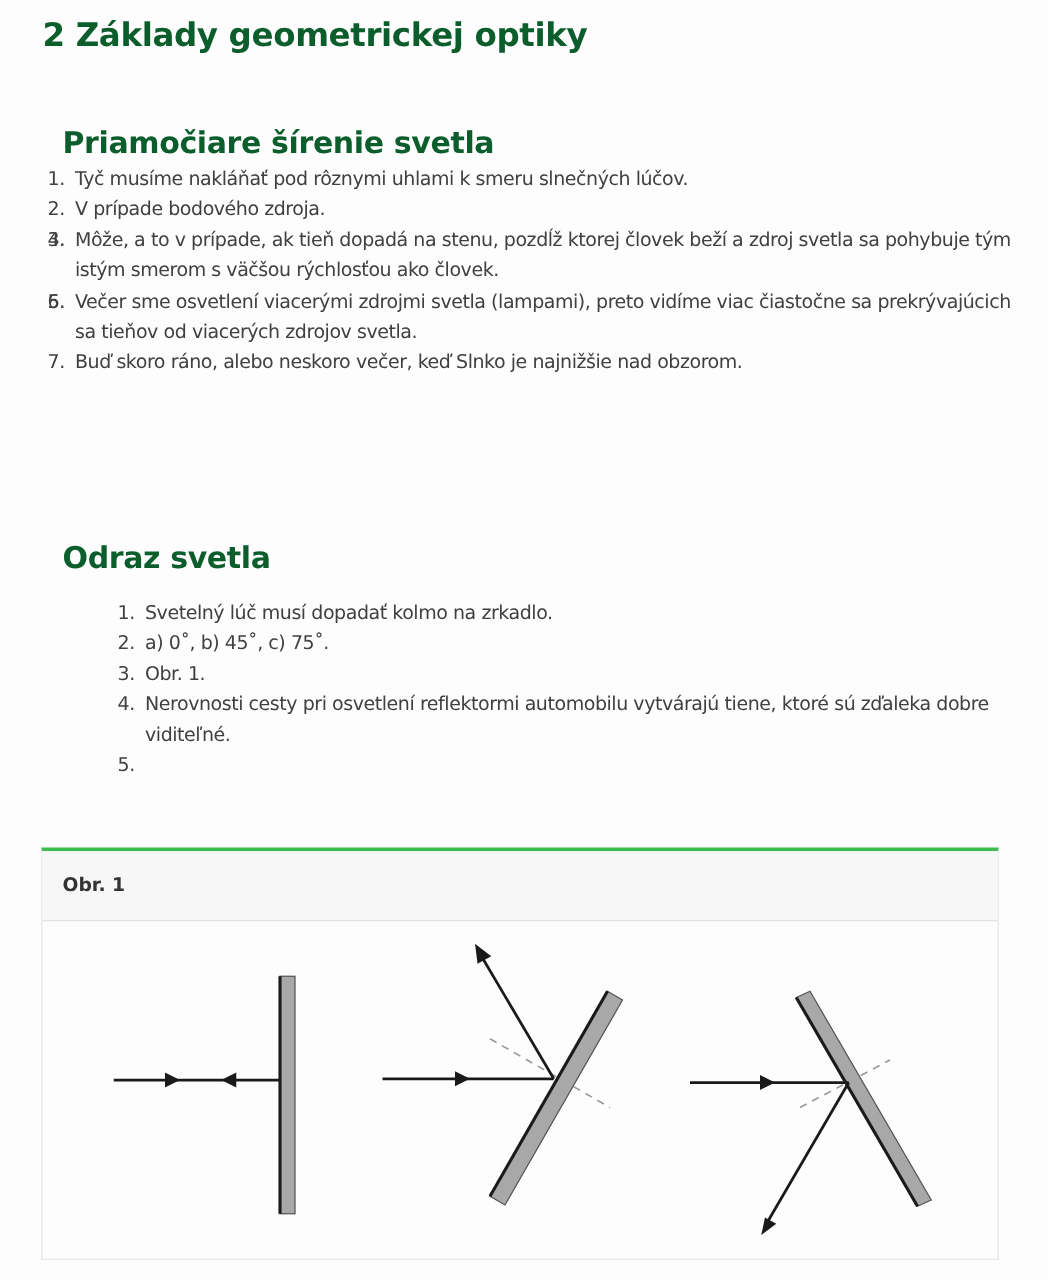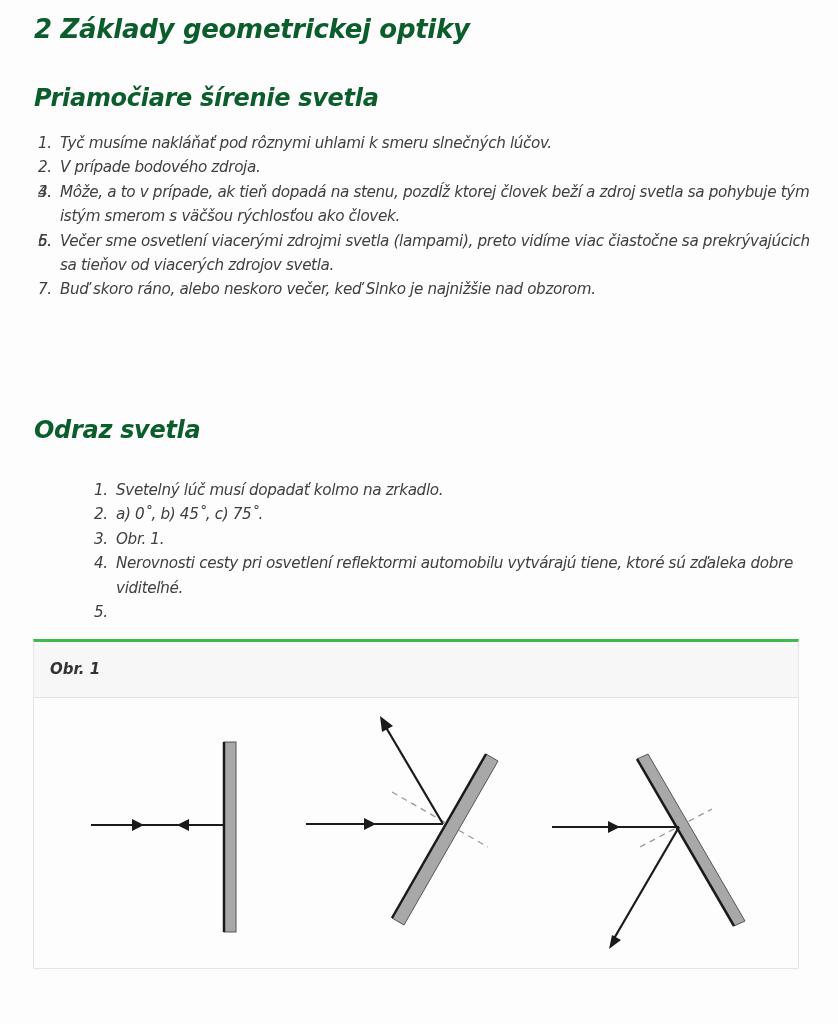--- a/index.html
+++ b/index.html
@@ -13,35 +13,34 @@
       overflow: hidden;
       font-family: "DejaVu Sans", sans-serif;
       color: #3c3c3c;
       position: relative;
     }
     .page {
       position: absolute;
       left: 0; top: 0;
       width: 838px;
       height: 1024px;
-      font-style: italic;
     }
     h1 {
       position: absolute;
       left: 34px;
       top: 14px;
       margin: 0;
       font-size: 26px;
       font-weight: bold;
       color: #0b5e2c;
       letter-spacing: -0.3px;
     }
     h2 {
       position: absolute;
-      margin: 0;
+      margin: 16px;
       font-size: 24px;
       font-weight: bold;
       color: #0b5e2c;
       letter-spacing: -0.3px;
     }
     #h-straight { left: 34px; top: 84px; }
     #h-reflect { left: 34px; top: 416px; }
     ol {
       position: absolute;
       margin: 0;
@@ -60,21 +59,21 @@
       position: absolute;
       left: 0;
       top: 0;
     }
     #list-straight { left: 38px; top: 131px; width: 780px; }
     #list-reflect { left: 94px; top: 478px; width: 720px; }
 
     .figure-box {
       position: absolute;
       left: 33px;
-      top: 639px;
+      top: 678px;
       width: 766px;
       height: 330px;
       border: 1px solid #e6e6e6;
       border-top: 3px solid #3dbb4e;
       background: #fdfdfd;
       box-sizing: border-box;
     }
     .figure-header {
       height: 56px;
       background: #f7f7f7;

